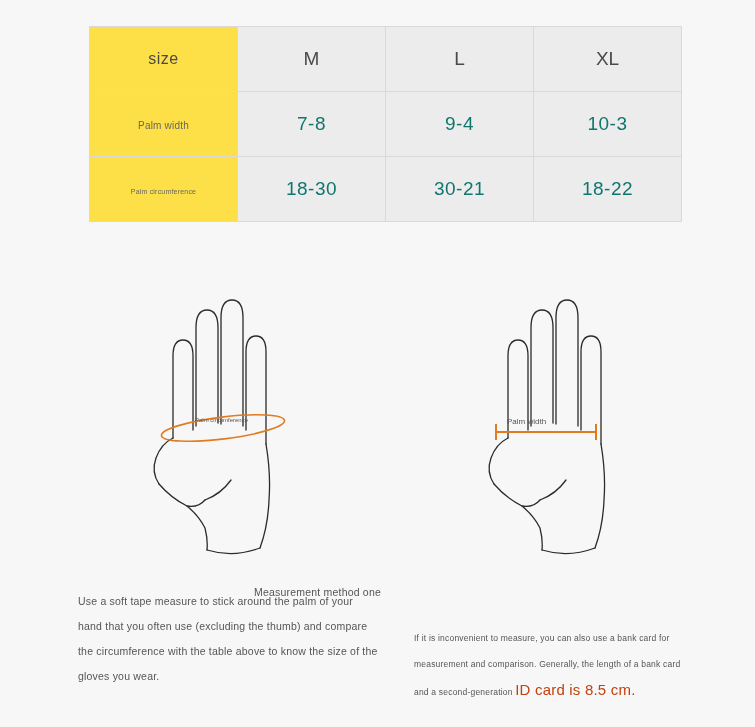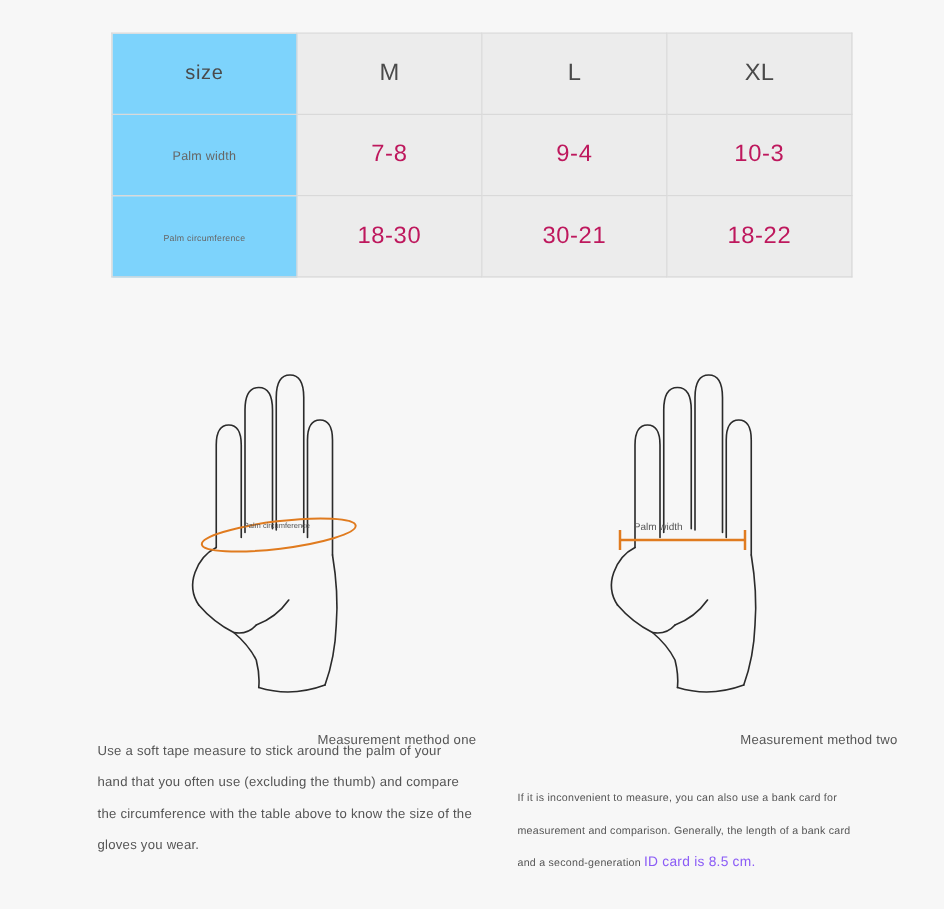--- a/index.html
+++ b/index.html
@@ -39,37 +39,37 @@
     border-collapse: collapse;
     table-layout: fixed;
   }
   .size-table td {
     border: 1px solid #d9d9d9;
     text-align: center;
     vertical-align: middle;
     color: #555;
   }
   .size-table tr { height: 65px; }
-  .size-table .col-label { width: 145px; background: #7dd3fc; }
+  .size-table .col-label { width: 145px; background: #fde047; }
   .size-table .col-val { width: 145px; background: #ececec; }
   .hdr-label {
     font-size: 16px;
     color: #4a4a4a;
     letter-spacing: 0.5px;
   }
   .hdr-val {
     font-size: 19px;
     color: #4a4a4a;
     font-weight: 300;
   }
   .row-label-1 { font-size: 10px; color: #666; letter-spacing: 0.2px; }
   .row-label-2 { font-size: 7px; color: #666; letter-spacing: 0.2px; }
   .cell-val {
     font-size: 19px;
-    color: #be185d;
+    color: #0f766e;
     font-weight: 300;
     letter-spacing: 0.5px;
   }
   
   .hand-block {
     position: absolute;
     top: 248px;
     width: 330px;
     height: 320px;
   }
@@ -92,22 +92,22 @@
     position: absolute;
     width: 300px;
     font-size: 10.5px;
     line-height: 25px;
     color: #555;
     letter-spacing: 0.2px;
   }
   .desc-left { left: 78px; top: 589px; }
   .desc-right { left: 414px; top: 625px; width: 272px; font-size: 8.5px; line-height: 26px; }
   .desc-right .big {
-    font-size: 11px;
-    color: #8b5cf6;
+    font-size: 15px;
+    color: #c2410c;
   }
   .label-on-hand {
     font-size: 6px;
     fill: #555;
   }
   .label-on-hand-2 {
     font-size: 8px;
     fill: #555;
   }
 </style>
@@ -212,21 +212,20 @@
       <g stroke="#e07b1f" stroke-width="2">
         <line x1="106" y1="184" x2="206" y2="184"></line>
         <line x1="106" y1="176" x2="106" y2="192"></line>
         <line x1="206" y1="176" x2="206" y2="192"></line>
       </g>
       <text class="label-on-hand-2" x="117" y="176">Palm width</text>
     </svg>
   </div>
 
   <div class="caption caption-left">Measurement method one</div>
-  <div class="caption caption-right">Measurement method two</div>
 
   <div class="desc desc-left">Use a soft tape measure to stick around the palm of your hand that you often use (excluding the thumb) and compare the circumference with the table above to know the size of the gloves you wear.</div>
 
   <div class="desc desc-right">
     <span>If it is inconvenient to measure, you can also use a bank card for measurement and comparison. Generally, the length of a bank card and a second-generation</span>
     <span class="big">ID card is 8.5 cm.</span>
   </div>
 
 </div>
 

